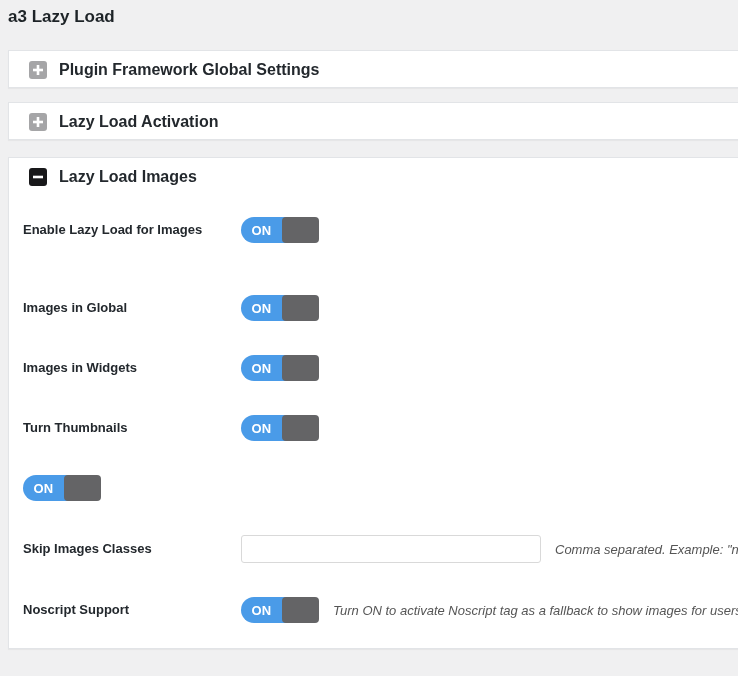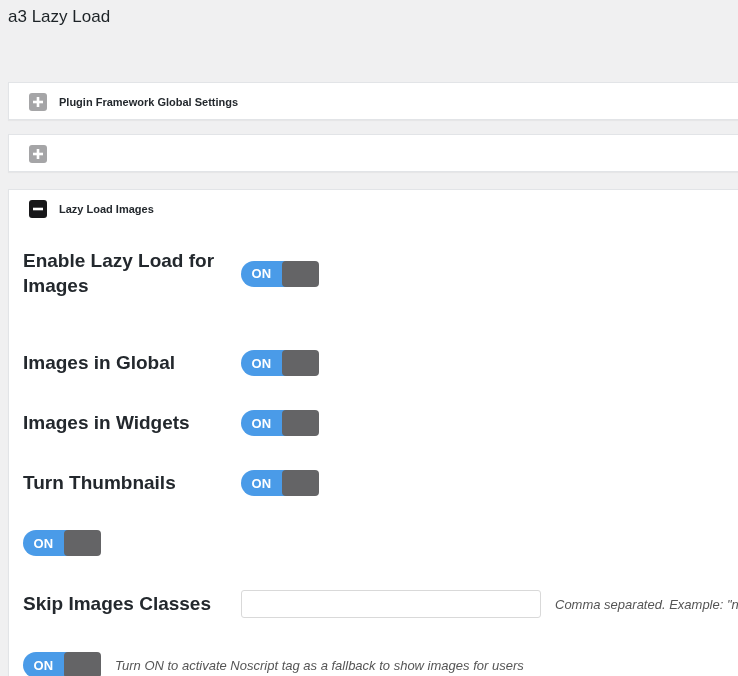--- a/index.html
+++ b/index.html
@@ -4,51 +4,51 @@
 <style>
   html,body{margin:0;padding:0;}
   body{
     width:738px;height:676px;overflow:hidden;
     background:#f0f0f1;
     font-family:"Liberation Sans",sans-serif;
     color:#23282d;
   }
   .wrap{padding:8px 0 0 8px;}
   .page-title{
-    font-size:17px;font-weight:400;color:#1d2327;
-    margin:0 0 56px 0;line-height:18px;
+    font-size:17px;font-weight:700;color:#1d2327;
+    margin:0 0 24px 0;line-height:18px;
   }
   .panel{
     background:#fff;
     border:1px solid #e2e4e7;
     box-shadow:0 1px 1px rgba(0,0,0,.04);
     width:745px;
     box-sizing:border-box;
   }
   .panel.collapsed{height:38px;margin-bottom:14px;}
   .panel.p2{margin-bottom:17px;}
   .panel-header{
     height:38px;display:flex;align-items:center;
     padding-left:20px;gap:12px;box-sizing:border-box;
     cursor:pointer;
   }
-  .panel-title{font-size:11px;font-weight:700;color:#23282d;margin:0;line-height:1;}
+  .panel-title{font-size:16px;font-weight:700;color:#23282d;margin:0;line-height:1;}
   .sq-icon{
     width:18px;height:18px;border-radius:3px;flex:none;
     display:flex;align-items:center;justify-content:center;
   }
   .sq-icon.plus{background:#a5a5a7;}
   .sq-icon.minus{background:#18181a;}
   .panel-body{padding:21px 0 25px 14px;}
   .row{display:flex;align-items:center;margin-bottom:34px;}
   .row.first{margin-bottom:52px;}
   .row:last-child{margin-bottom:0;}
   .row-label{
     width:218px;flex:none;
-    font-size:19px;font-weight:700;color:#23282d;line-height:1.3;
+    font-size:13px;font-weight:700;color:#23282d;line-height:1.3;
   }
   .toggle{
     width:78px;height:26px;flex:none;
     background:#4a9be8;border-radius:13px;
     position:relative;display:flex;align-items:center;
     cursor:pointer;
   }
   .toggle-on{
     width:41px;text-align:center;
     color:#fff;font-weight:700;font-size:13px;letter-spacing:.3px;
@@ -89,20 +89,21 @@
   </div>
 
   <div class="panel collapsed p2">
     <div class="panel-header">
       <span class="sq-icon plus">
         <svg width="12" height="12" viewBox="0 0 12 12">
             <rect x="1" y="4.7" width="10" height="2.6" fill="#fff"></rect>
             <rect x="4.7" y="1" width="2.6" height="10" fill="#fff"></rect>
           </svg>
       </span>
+      <h3 class="panel-title">Lazy Load Activation</h3>
     </div>
   </div>
 
   <div class="panel expanded">
     <div class="panel-header">
       <span class="sq-icon minus">
         <svg width="12" height="12" viewBox="0 0 12 12">
             <rect x="1" y="4.7" width="10" height="2.6" fill="#fff"></rect>
           </svg>
       </span>
@@ -150,20 +151,21 @@
         </div>
       </div>
 
       <div class="row">
         <div class="row-label">Skip Images Classes</div>
         <input type="text" class="text-input" placeholder="" style="">
         <span class="hint">Comma separated. Example: "no-</span>
       </div>
 
       <div class="row">
+        <div class="row-label">Noscript Support</div>
         <div class="toggle">
           <span class="toggle-on">ON</span>
           <span class="toggle-knob"></span>
         </div>
         <span class="hint">Turn ON to activate Noscript tag as a fallback to show images for users</span>
       </div>
 
     </div>
   </div>
 

